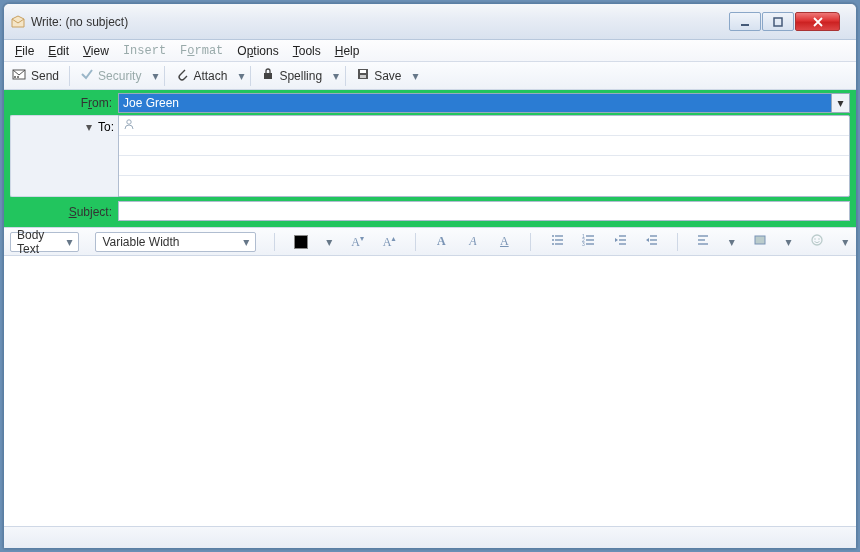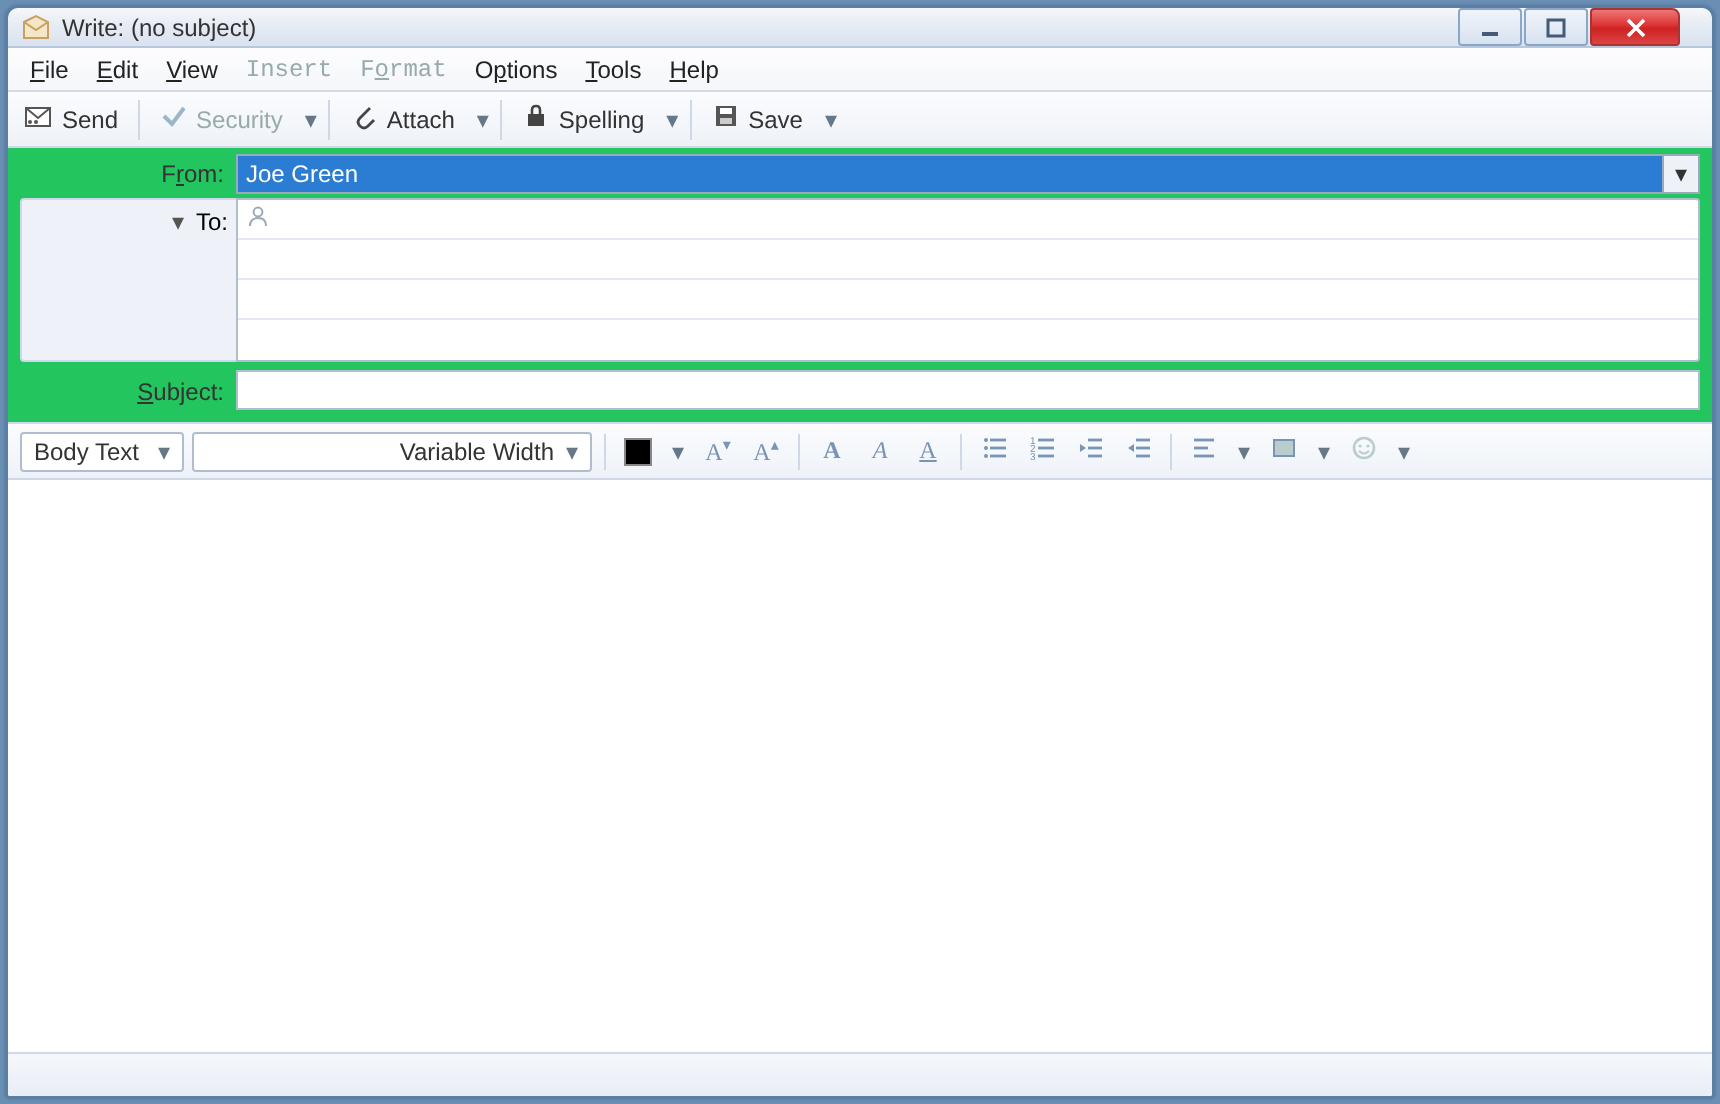--- a/index.html
+++ b/index.html
@@ -18,21 +18,21 @@
     margin: 3px;
     background: #fff;
     border: 1px solid #5a7fa5;
     border-radius: 6px 6px 2px 2px;
     box-shadow: 0 0 2px rgba(0,0,0,.3);
     display: flex;
     flex-direction: column;
     overflow: hidden;
   }
   .titlebar {
-    height: 20px;
+    height: 36px;
     background: linear-gradient(#f5f7fa, #e8edf5 40%, #d9e2ef);
     border-bottom: 1px solid #b8c8dc;
     display: flex;
     align-items: center;
     padding: 0 16px 0 6px;
     border-radius: 6px 6px 0 0;
   }
   .titlebar-icon {
     width: 16px; height: 16px; margin-right: 5px;
     display: inline-flex; align-items: center; justify-content: center;
@@ -156,21 +156,21 @@
     border:1px solid #b0bdd0; background:#fff;
     padding: 0 4px;
   }
   .subject-input input { width:100%; height:100%; border:none; outline:none; font:inherit; }
   .format-toolbar {
     height: 28px;
     background: linear-gradient(#fbfcfe,#eef2f8);
     border-bottom: 1px solid #cfd8e6;
     display:flex; align-items:center;
     padding: 0 6px;
-    gap: 4px;
+    gap: 16px;
   }
   .ft-select {
     height: 20px;
     border: 1px solid #b0bdd0;
     background: #fff;
     display:flex; align-items:center;
     padding: 0 18px 0 6px;
     position: relative;
     color: #333;
     border-radius: 2px;
@@ -347,21 +347,21 @@
         <input value="" style="">
       </div>
     </div>
   </div>
 
   <div class="format-toolbar">
     <div class="ft-select" style="width:82px;">
       <span>Body Text</span>
       <span class="ft-arrow">▾</span>
     </div>
-    <div class="ft-select" style="width:200px;justify-content:flex-end;">
+    <div class="ft-select" style="width:200px;">
       <span>Variable Width</span>
       <span class="ft-arrow">▾</span>
     </div>
     <div class="ft-sep"></div>
     <div class="ft-btn">
       <span class="ft-color-swatch"></span>
     </div>
     <span class="dropdown-caret">▾</span>
     <div class="ft-btn" title="smaller">
       <span style="font-family:serif;">A<span style="font-size:8px;vertical-align:super;">▾</span></span>

